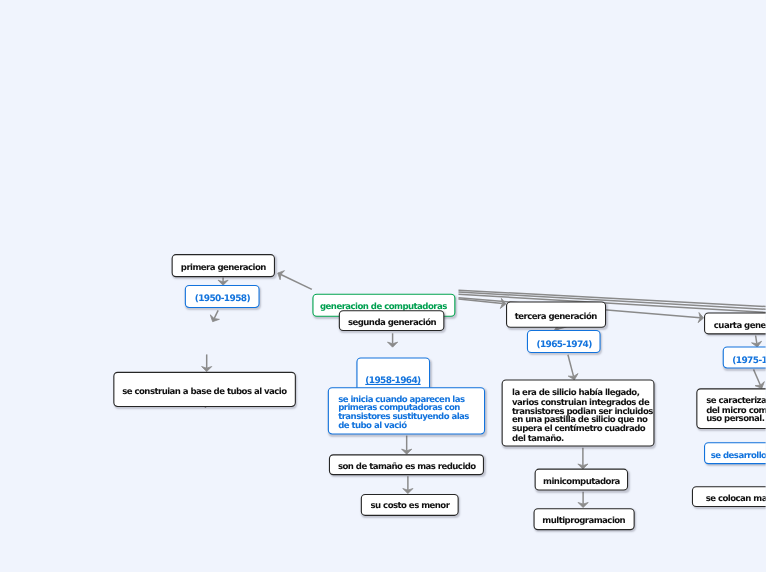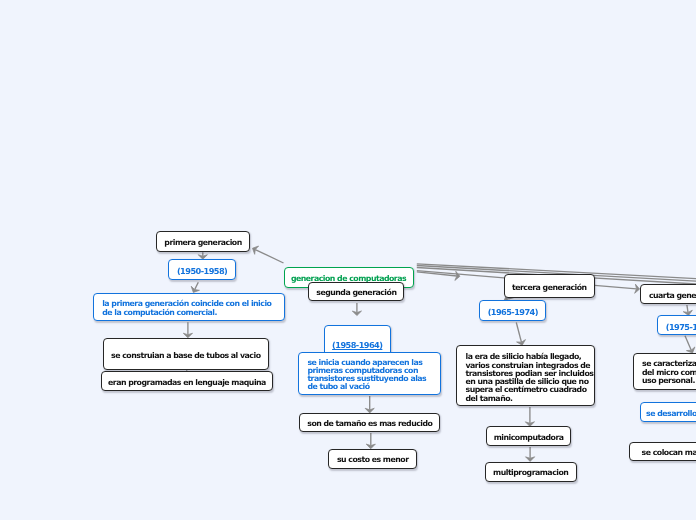--- a/index.html
+++ b/index.html
@@ -74,32 +74,25 @@
   </div>
 
   <div class="node n-dark" style="left:155.6px;top:231.2px;width:94.9px;height:21px;padding:0 8.2px;font-size:7.8px;">
     <span>primera generacion</span>
   </div>
 
   <div class="node n-blue n-date" style="left:168.4px;top:259.3px;width:67.4px;height:20.6px;padding:0 8.2px;font-size:8.2px;">
     <span>(1950-1958)</span>
   </div>
 
-  <div class="node n-blue multi" style="left:93.4px;top:292.9px;width:191.6px;height:28.4px;padding:5.4px 7.8px;font-size:7.8px;line-height:8.25px;">
-    <span>la primera generación coincide con el inicio</span>
-    <span>de la computación comercial.</span>
-  </div>
 
   <div class="node n-dark" style="left:103px;top:338.2px;width:165.6px;height:32px;padding:0 7.9px;font-size:7.8px;">
     <span>se construian a base de tubos al vacio</span>
   </div>
 
-  <div class="node n-dark" style="left:100.6px;top:371.1px;width:172.7px;height:19.7px;padding:0 7.9px;font-size:7.8px;">
-    <span>eran programadas en lenguaje maquina</span>
-  </div>
 
   <div class="node n-dark" style="left:308.4px;top:281.7px;width:95.9px;height:19.7px;padding:0 8.2px;font-size:7.8px;">
     <span>segunda generación</span>
   </div>
 
   <div class="node n-blue n-date" style="left:323.7px;top:325px;width:67.1px;height:37px;padding:0 8.2px;font-size:8.2px;text-decoration:underline;">
     <span>(1958-1964)</span>
   </div>
 
   <div class="node n-blue multi" style="left:297.9px;top:351.8px;width:142.8px;height:43.3px;padding:4.55px 8.5px;font-size:7.8px;line-height:8.25px;">
@@ -110,21 +103,21 @@
   </div>
 
   <div class="node n-dark" style="left:299.3px;top:413.1px;width:141.1px;height:19.4px;padding:0 8.2px;font-size:7.8px;">
     <span>son de tamaño es mas reducido</span>
   </div>
 
   <div class="node n-dark" style="left:328.4px;top:448.8px;width:88.6px;height:20px;padding:0 8.2px;font-size:7.8px;">
     <span>su costo es menor</span>
   </div>
 
-  <div class="node n-dark" style="left:459.5px;top:274.2px;width:91.6px;height:24px;padding:0 7.9px;font-size:7.8px;margin-left:44px;">
+  <div class="node n-dark" style="left:459.5px;top:274.2px;width:91.6px;height:24px;padding:0 7.9px;font-size:7.8px;">
     <span>tercera generación</span>
   </div>
 
   <div class="node n-blue n-date" style="left:479.3px;top:300.4px;width:67px;height:20.2px;padding:0 8.2px;font-size:8.2px;">
     <span>(1965-1974)</span>
   </div>
 
   <div class="node n-dark multi" style="left:456px;top:344.8px;width:139px;height:61.2px;padding:6.5px 8.5px;font-size:7.8px;line-height:8.25px;">
     <span>la era de silicio había llegado,</span>
     <span>varios construian integrados de</span>

